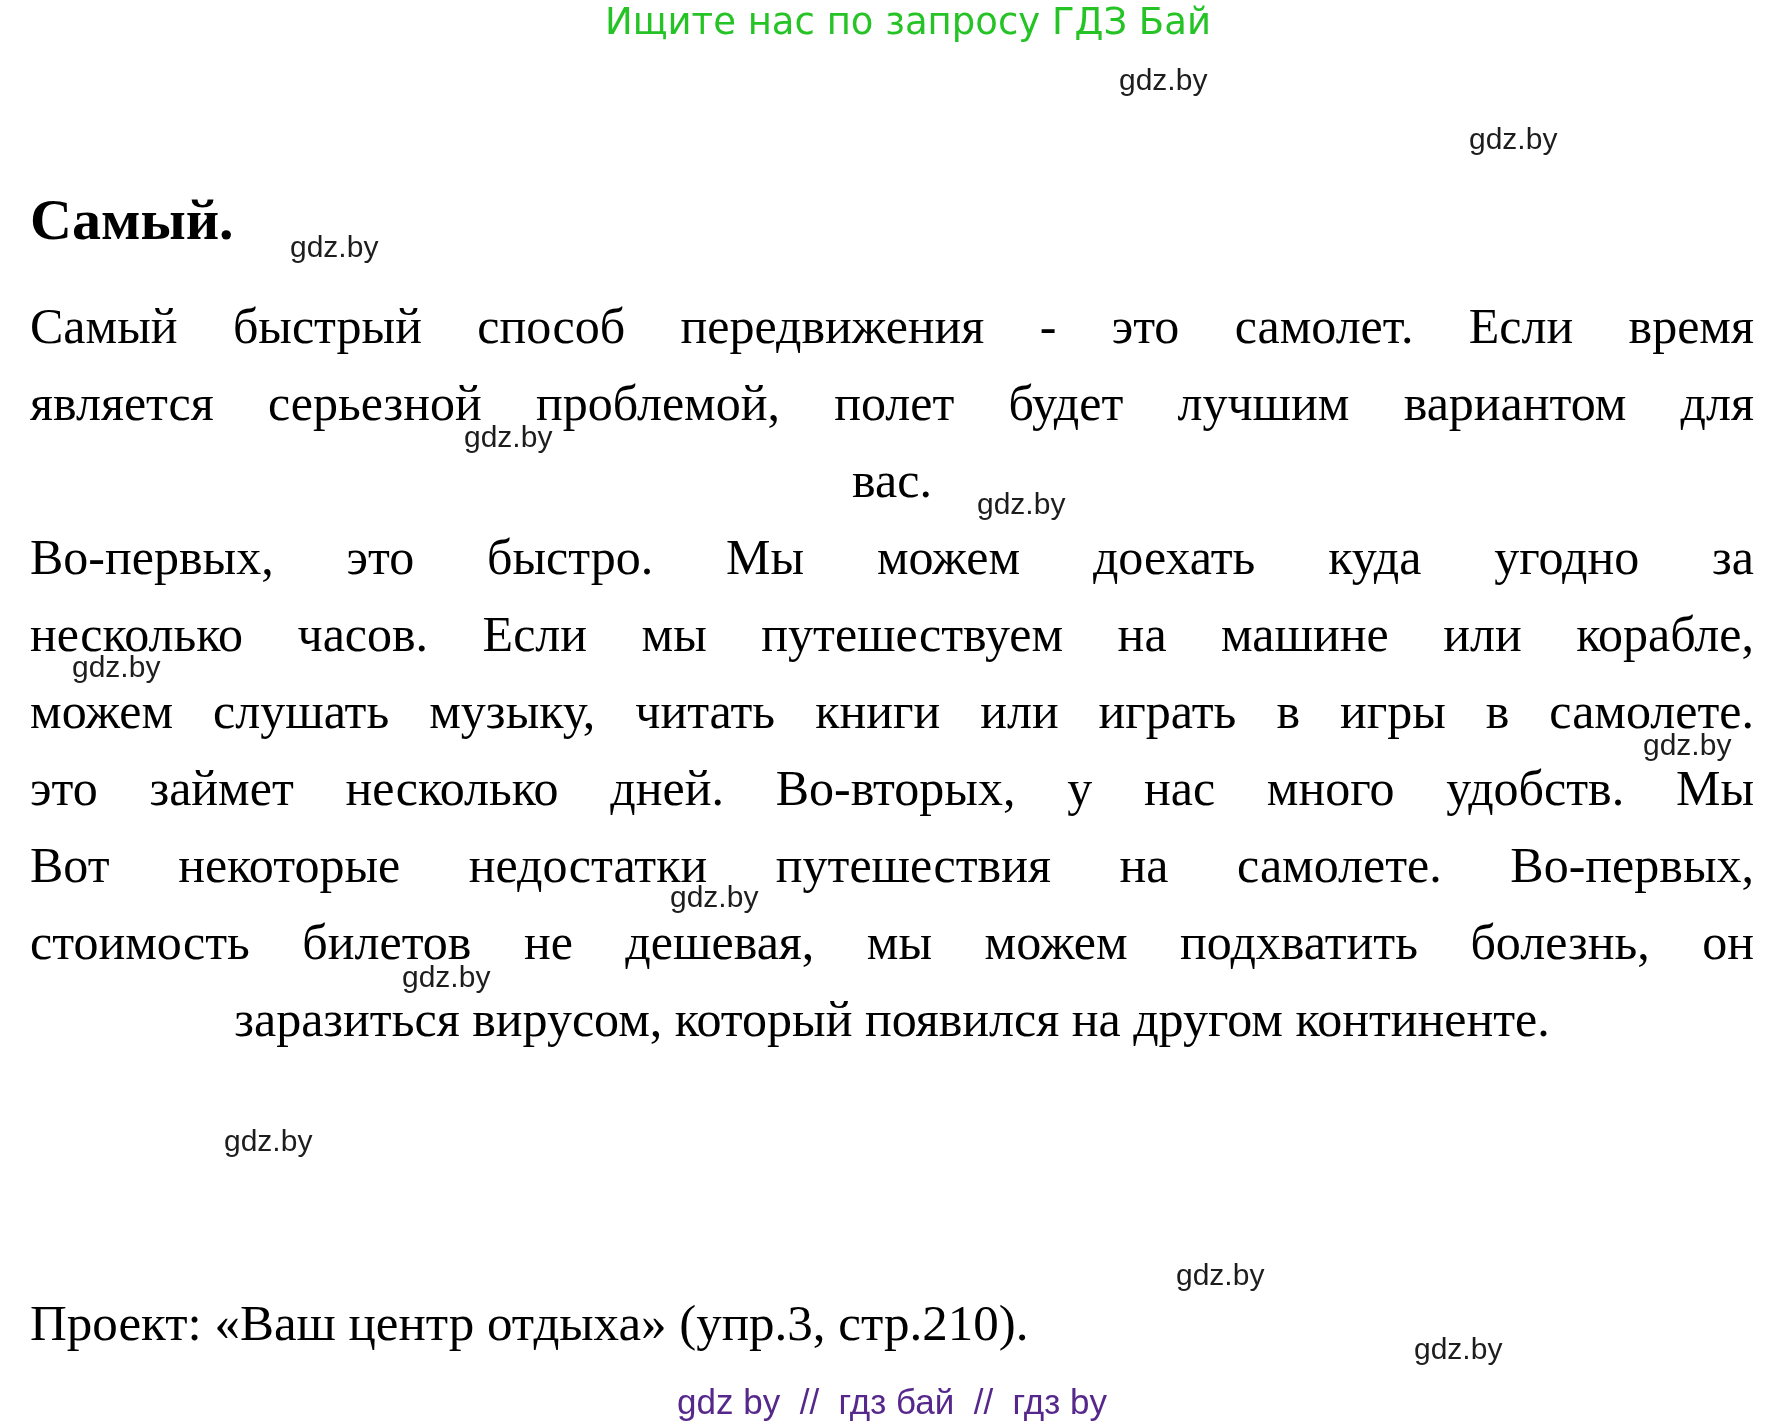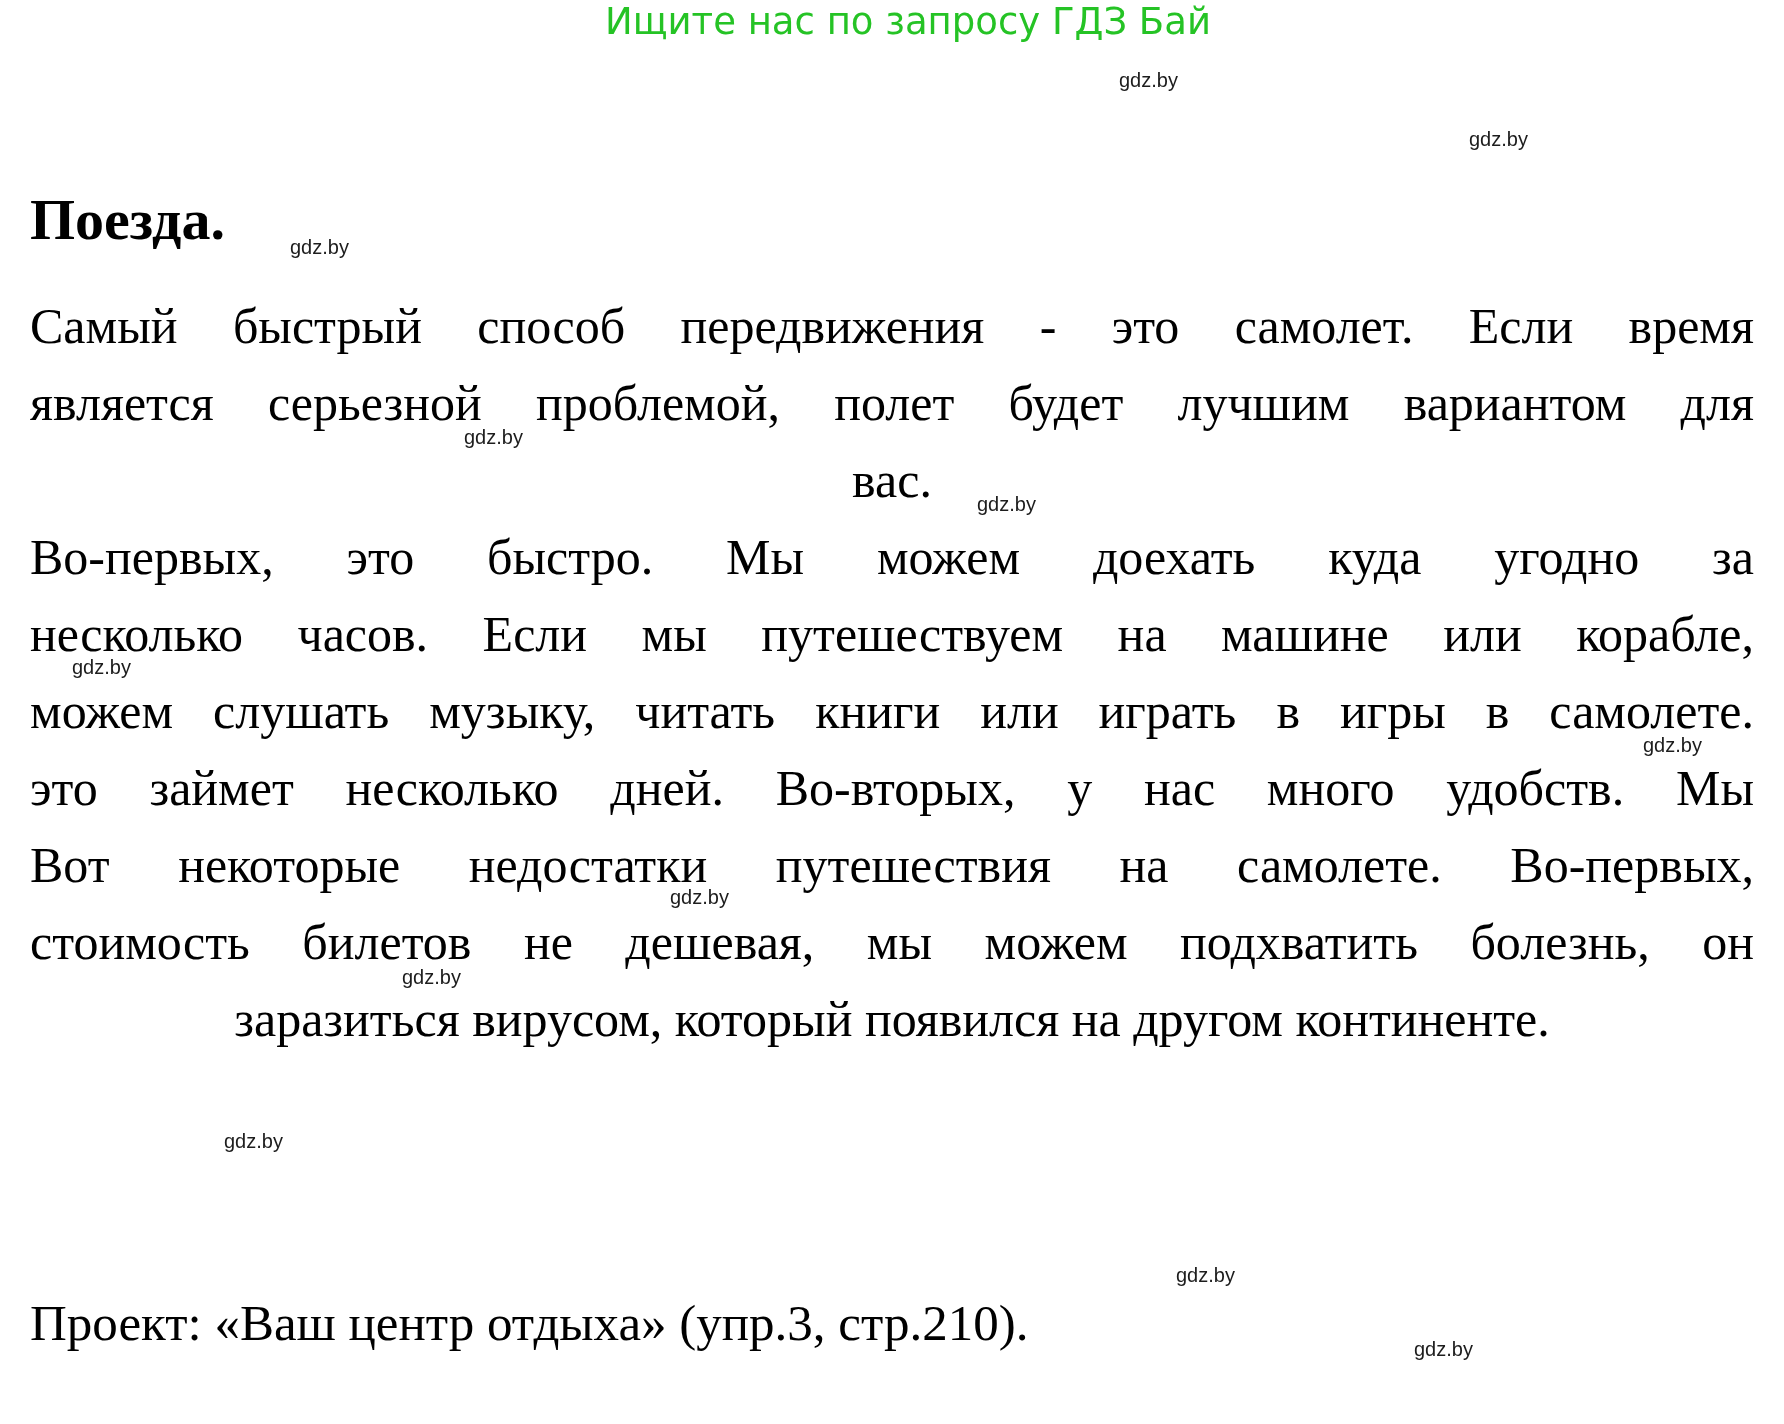--- a/index.html
+++ b/index.html
@@ -12,21 +12,21 @@
     color:#000000;
   }
   .promo{
     position:absolute;top:0px;left:908px;transform:translateX(-50%);
     font-family:"DejaVu Sans","Liberation Sans",sans-serif;
     font-size:37px;line-height:44px;color:#25c325;white-space:nowrap;
   }
   .wm{
     position:absolute;
     font-family:"Liberation Sans","DejaVu Sans",sans-serif;
-    font-size:20px;line-height:34px;color:#1d1d1d;white-space:nowrap;
+    font-size:30px;line-height:34px;color:#1d1d1d;white-space:nowrap;
   }
   .heading{
     position:absolute;left:30px;margin:0;
     font-family:"Liberation Serif","DejaVu Serif",serif;
     font-weight:bold;font-size:58px;line-height:70px;white-space:nowrap;
   }
   .h1{top:81px;}
   .h2{top:185px;}
   .bodytext{
     position:absolute;left:30px;top:288px;width:1724px;
@@ -65,31 +65,32 @@
   <span class="wm" style="left:464px;top:420px">gdz.by</span>
   <span class="wm" style="left:977px;top:487px">gdz.by</span>
   <span class="wm" style="left:72px;top:650px">gdz.by</span>
   <span class="wm" style="left:1643px;top:728px">gdz.by</span>
   <span class="wm" style="left:670px;top:880px">gdz.by</span>
   <span class="wm" style="left:402px;top:960px">gdz.by</span>
   <span class="wm" style="left:224px;top:1124px">gdz.by</span>
   <span class="wm" style="left:1176px;top:1258px">gdz.by</span>
   <span class="wm" style="left:1414px;top:1332px">gdz.by</span>
 
-  <h1 class="heading h2">Поезда.</h1>
+  <h1 class="heading h2">Самый.</h1>
 
   <div class="bodytext">
     <div class="line just">Самый быстрый способ передвижения - это самолет. Если время</div>
     <div class="line just">является серьезной проблемой, полет будет лучшим вариантом для</div>
     <div class="line">вас.</div>
     <div class="line just">Во-первых, это быстро. Мы можем доехать куда угодно за</div>
     <div class="line just">несколько часов. Если мы путешествуем на машине или корабле,</div>
     <div class="line just">можем слушать музыку, читать книги или играть в игры в самолете.</div>
     <div class="line just">это займет несколько дней. Во-вторых, у нас много удобств. Мы</div>
     <div class="line just">Вот некоторые недостатки путешествия на самолете. Во-первых,</div>
     <div class="line just">стоимость билетов не дешевая, мы можем подхватить болезнь, он</div>
     <div class="line">заразиться вирусом, который появился на другом континенте.</div>
   </div>
 
   <div class="project">Проект: «Ваш центр отдыха» (упр.3, стр.210).</div>
 
+  <div class="footer">gdz by  //  гдз бай  //  гдз by</div>
 
 </div>
 
 </body></html>

